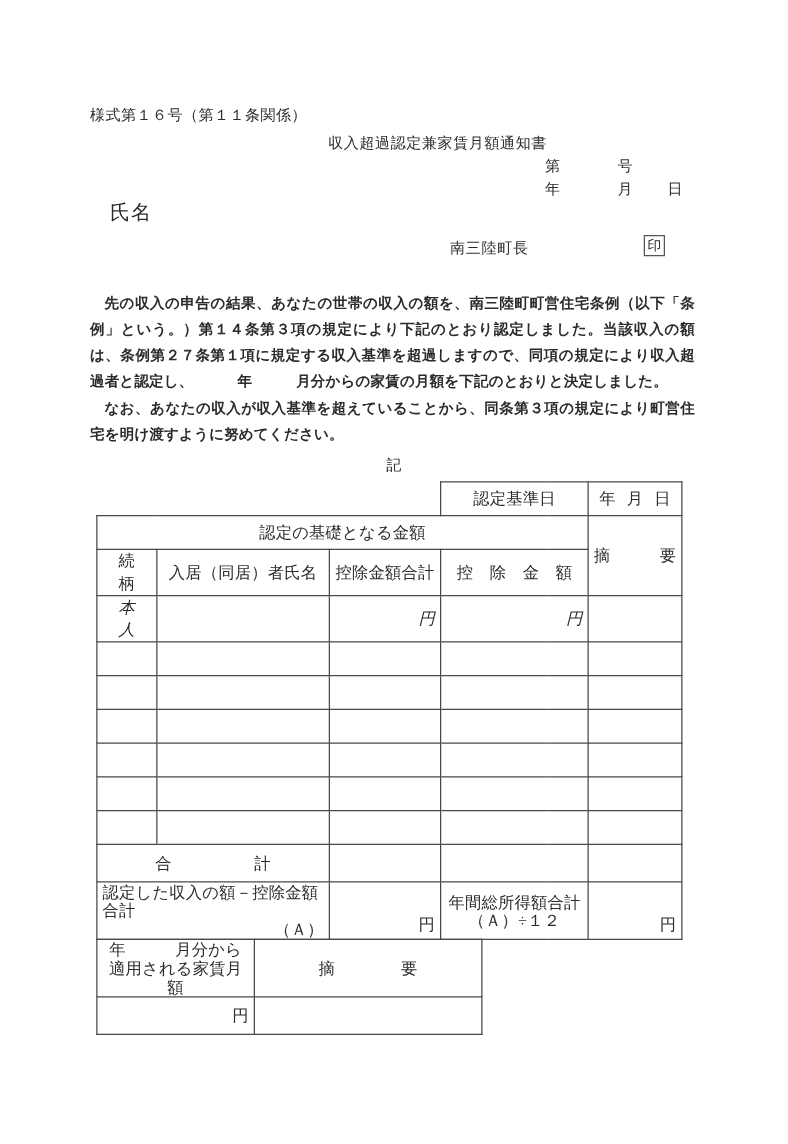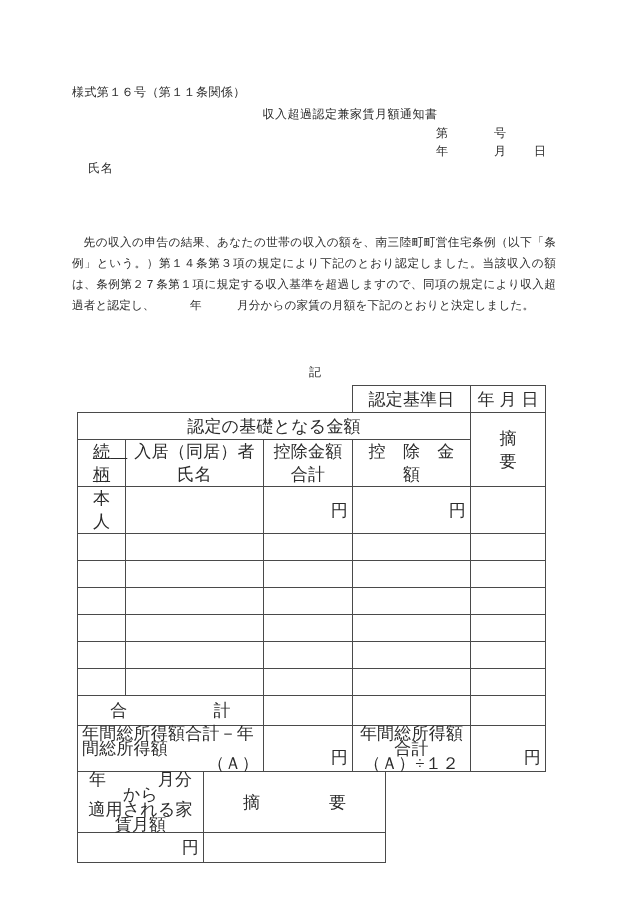--- a/index.html
+++ b/index.html
@@ -56,21 +56,21 @@
     align-items: center;
   }
   .numline .k1 { width: 58px; }
   .numline .k2 { width: 40px; }
   .numline .k3 { width: 40px; }
 
   .namefield {
     position: absolute;
     left: 88px;
     top: 160px;
-    font-size: 12px;
+    font-size: 16px;
     letter-spacing: 0.8px;
   }
 
   .issuer {
     position: absolute;
     left: 360px;
     top: 190px;
     width: 190px;
     height: 20px;
   }
@@ -103,20 +103,21 @@
     width: 484px;
     font-size: 11.6px;
     line-height: 21px;
     text-align: justify;
     text-justify: inter-character;
     letter-spacing: 0.15px;
   }
   .body-text p {
     margin: 0;
     text-indent: 1em;
+    font-weight: bold;
   }
 
   .kiji {
     position: absolute;
     left: 0;
     top: 364px;
     width: 630px;
     text-align: center;
     font-size: 12px;
   }
@@ -128,36 +129,36 @@
     top: 385px;
     width: 468px;
   }
   table.grid {
     border-collapse: collapse;
     width: 468px;
     table-layout: fixed;
   }
   table.grid td {
     border: 1px solid #4a4a4a;
-    font-size: 17px;
+    font-size: 13px;
     padding: 0 4px;
     height: 26px;
     vertical-align: middle;
     letter-spacing: 0.2px;
   }
   td.noborder {
     border: none !important;
   }
   .c-center { text-align: center; }
   .c-right  { text-align: right; }
   .c-left   { text-align: left; }
   .sp1 { letter-spacing: 1.6px; }
-  .tight { letter-spacing: 0.2px; text-decoration: underline; }
+  .tight { letter-spacing: 0.2px; }
   .h26 { height: 26px; }
-  .h28 { height: 28px; }
+  .h28 { height: 28px; font-style: italic; }
   .h30 { height: 30px; }
   .h34 { height: 34px; }
   .twoline {
     line-height: 15px;
     padding-top: 2px;
     padding-bottom: 2px;
   }
   .yen-cell { text-align: right; padding-right: 8px; }
   .spread-wide {
     display: flex;
@@ -206,23 +207,28 @@
     </div>
     <div class="row">
       <span class="k1">年</span>
       <span class="k2">月</span>
       <span class="k3">日</span>
     </div>
   </div>
 
   <div class="namefield">氏名</div>
 
+  <div class="issuer">
+    <span class="who">南三陸町長</span>
+    <span class="seal">印</span>
+  </div>
 
   <div class="body-text">
     <p>先の収入の申告の結果、あなたの世帯の収入の額を、南三陸町町営住宅条例（以下「条例」という。）第１４条第３項の規定により下記のとおり認定しました。当該収入の額は、条例第２７条第１項に規定する収入基準を超過しますので、同項の規定により収入超過者と認定し、　　　年　　　月分からの家賃の月額を下記のとおりと決定しました。</p>
+    <p>なお、あなたの収入が収入基準を超えていることから、同条第３項の規定により町営住宅を明け渡すように努めてください。</p>
   </div>
 
   <div class="kiji">記</div>
 
   <div class="tbl">
     <table class="grid">
       <colgroup>
         <col style="width:48px">
         <col style="width:138px">
         <col style="width:89px">
@@ -309,21 +315,21 @@
 
         <tr class="h30">
           <td class="c-center" colspan="2">合　　　　　計</td>
           <td></td>
           <td colspan="2"></td>
           <td></td>
         </tr>
 
         <tr class="h34">
           <td class="twoline" colspan="2">
-            <div class="c-left">年間総所得額合計－年間総所得額</div>
+            <div class="c-left">認定した収入の額－控除金額合計</div>
             <div class="c-right">（Ａ）</div>
           </td>
           <td class="yen-cell" style="vertical-align:bottom;padding-bottom:2px;">円</td>
           <td class="twoline c-center" colspan="2">
             <div>年間総所得額合計</div>
             <div>（Ａ）÷１２</div>
           </td>
           <td class="yen-cell" style="vertical-align:bottom;padding-bottom:2px;">円</td>
         </tr>
 

